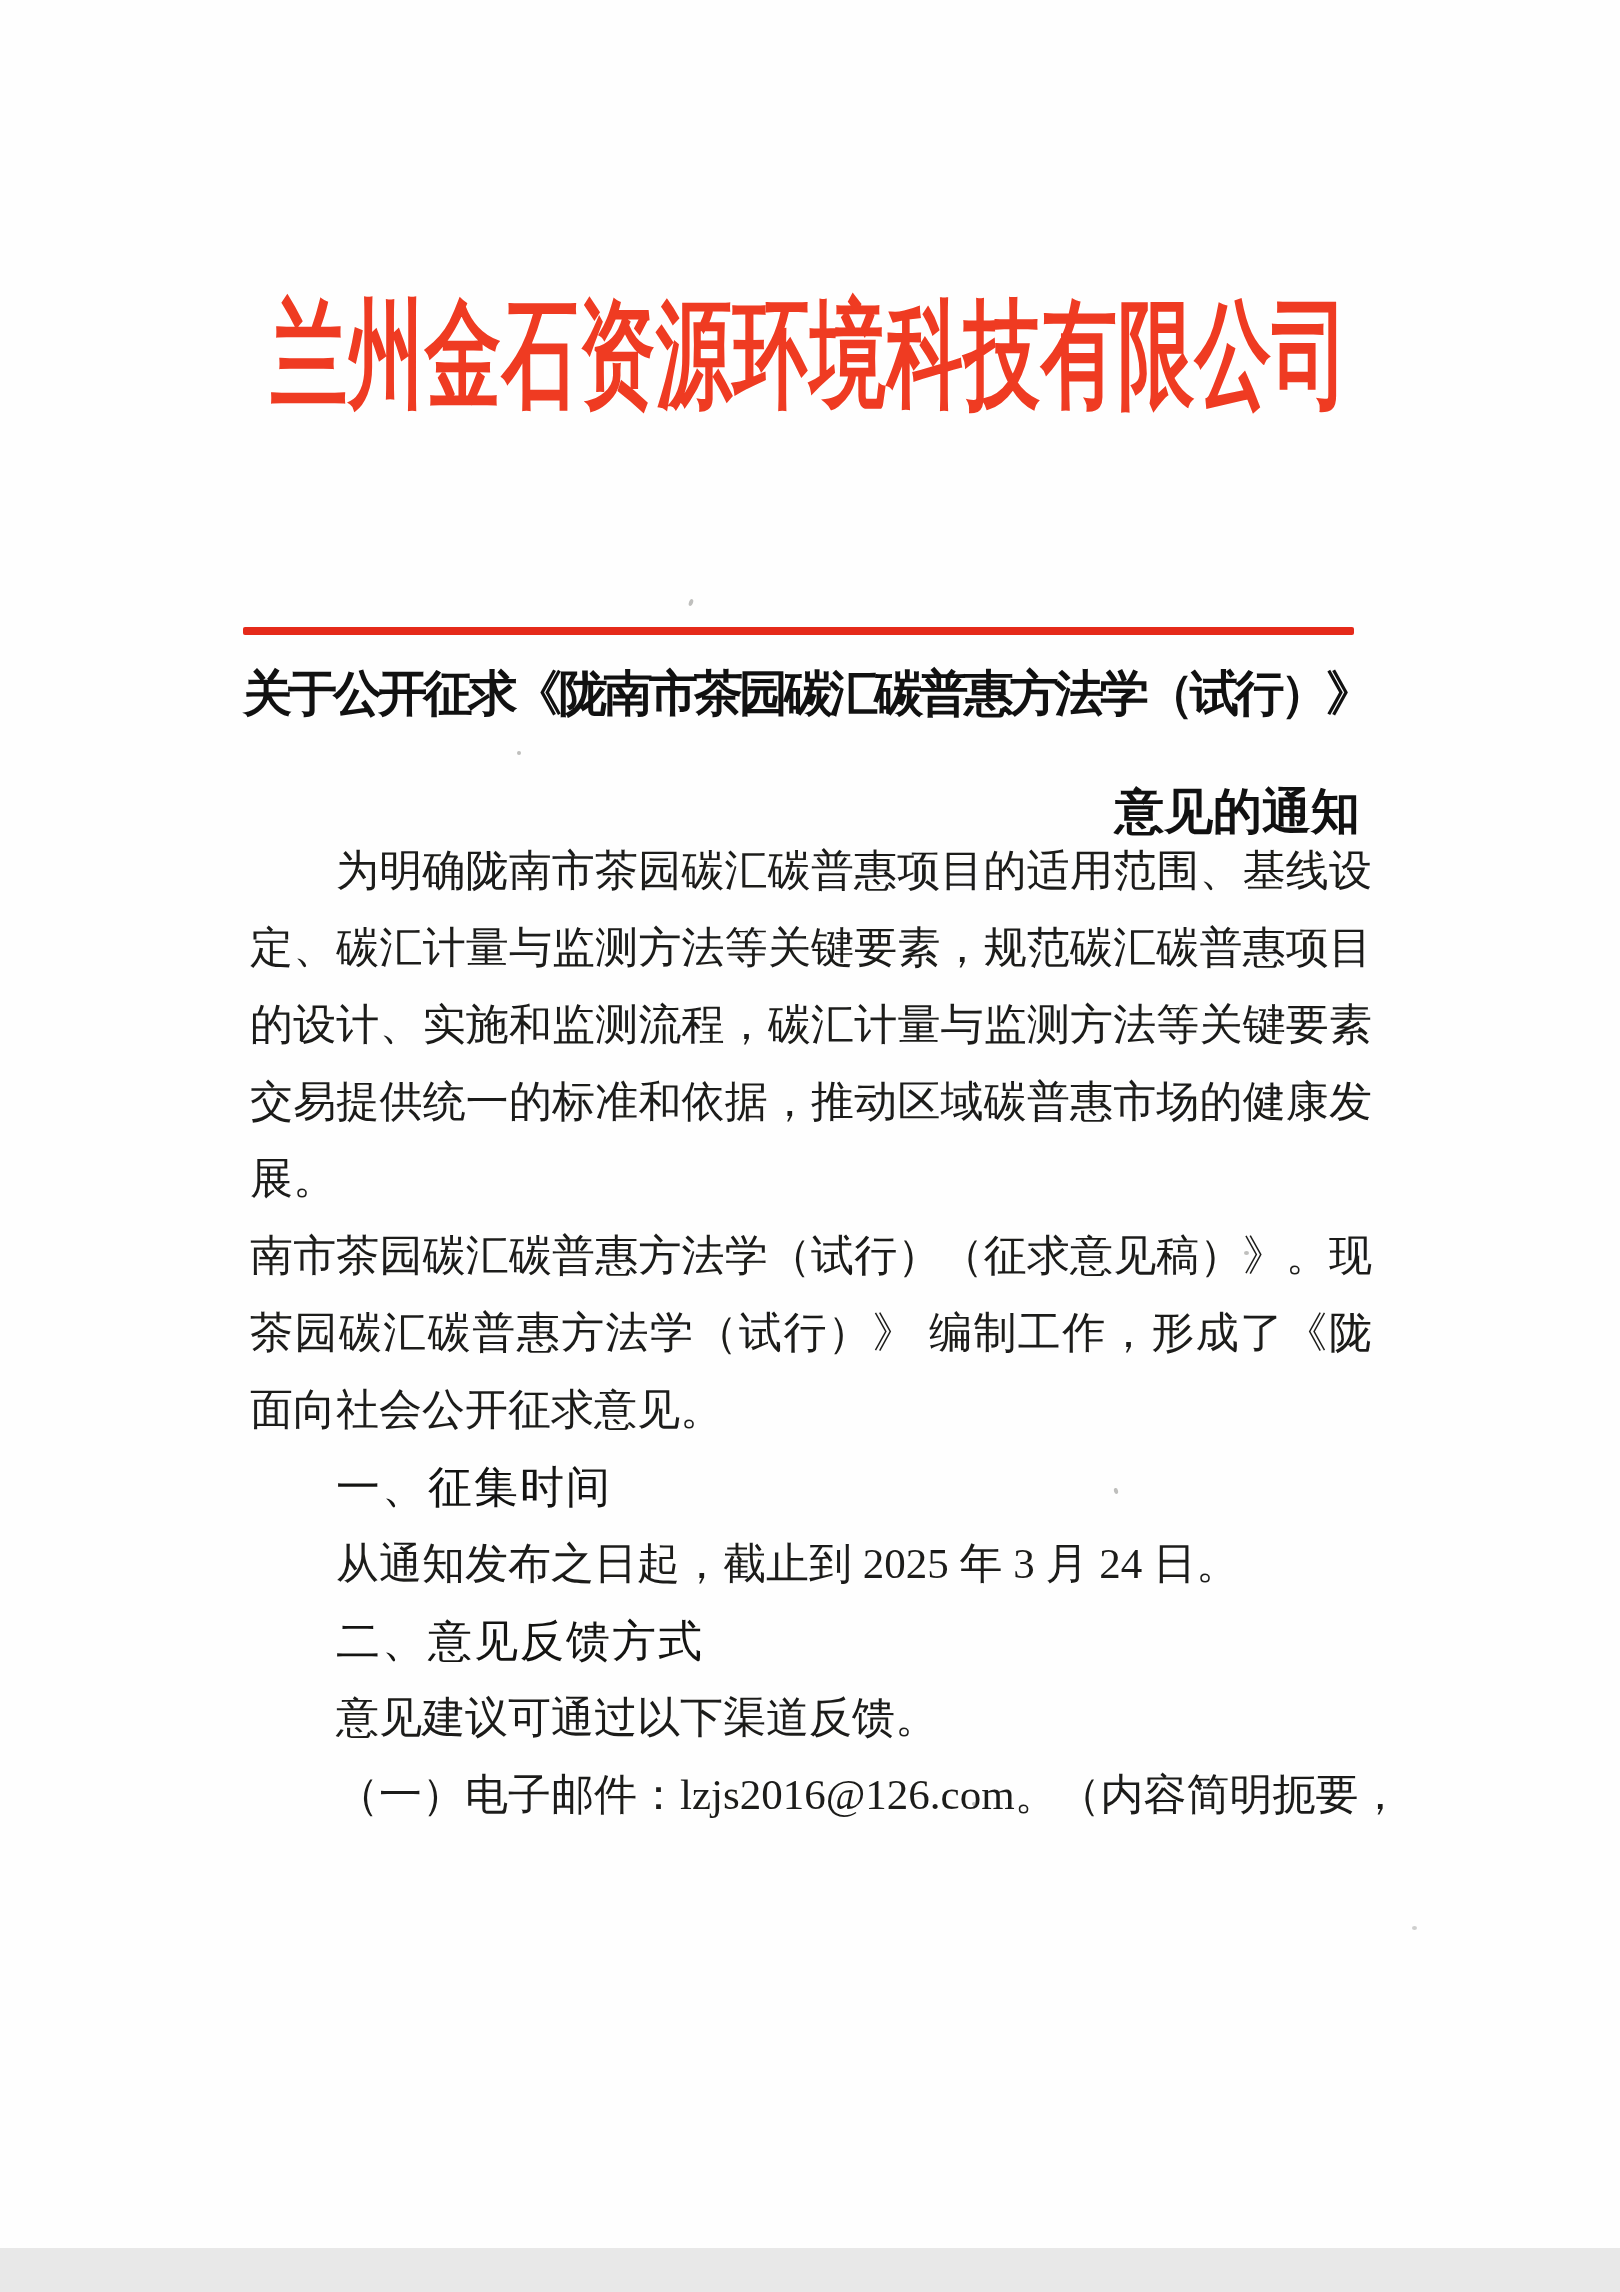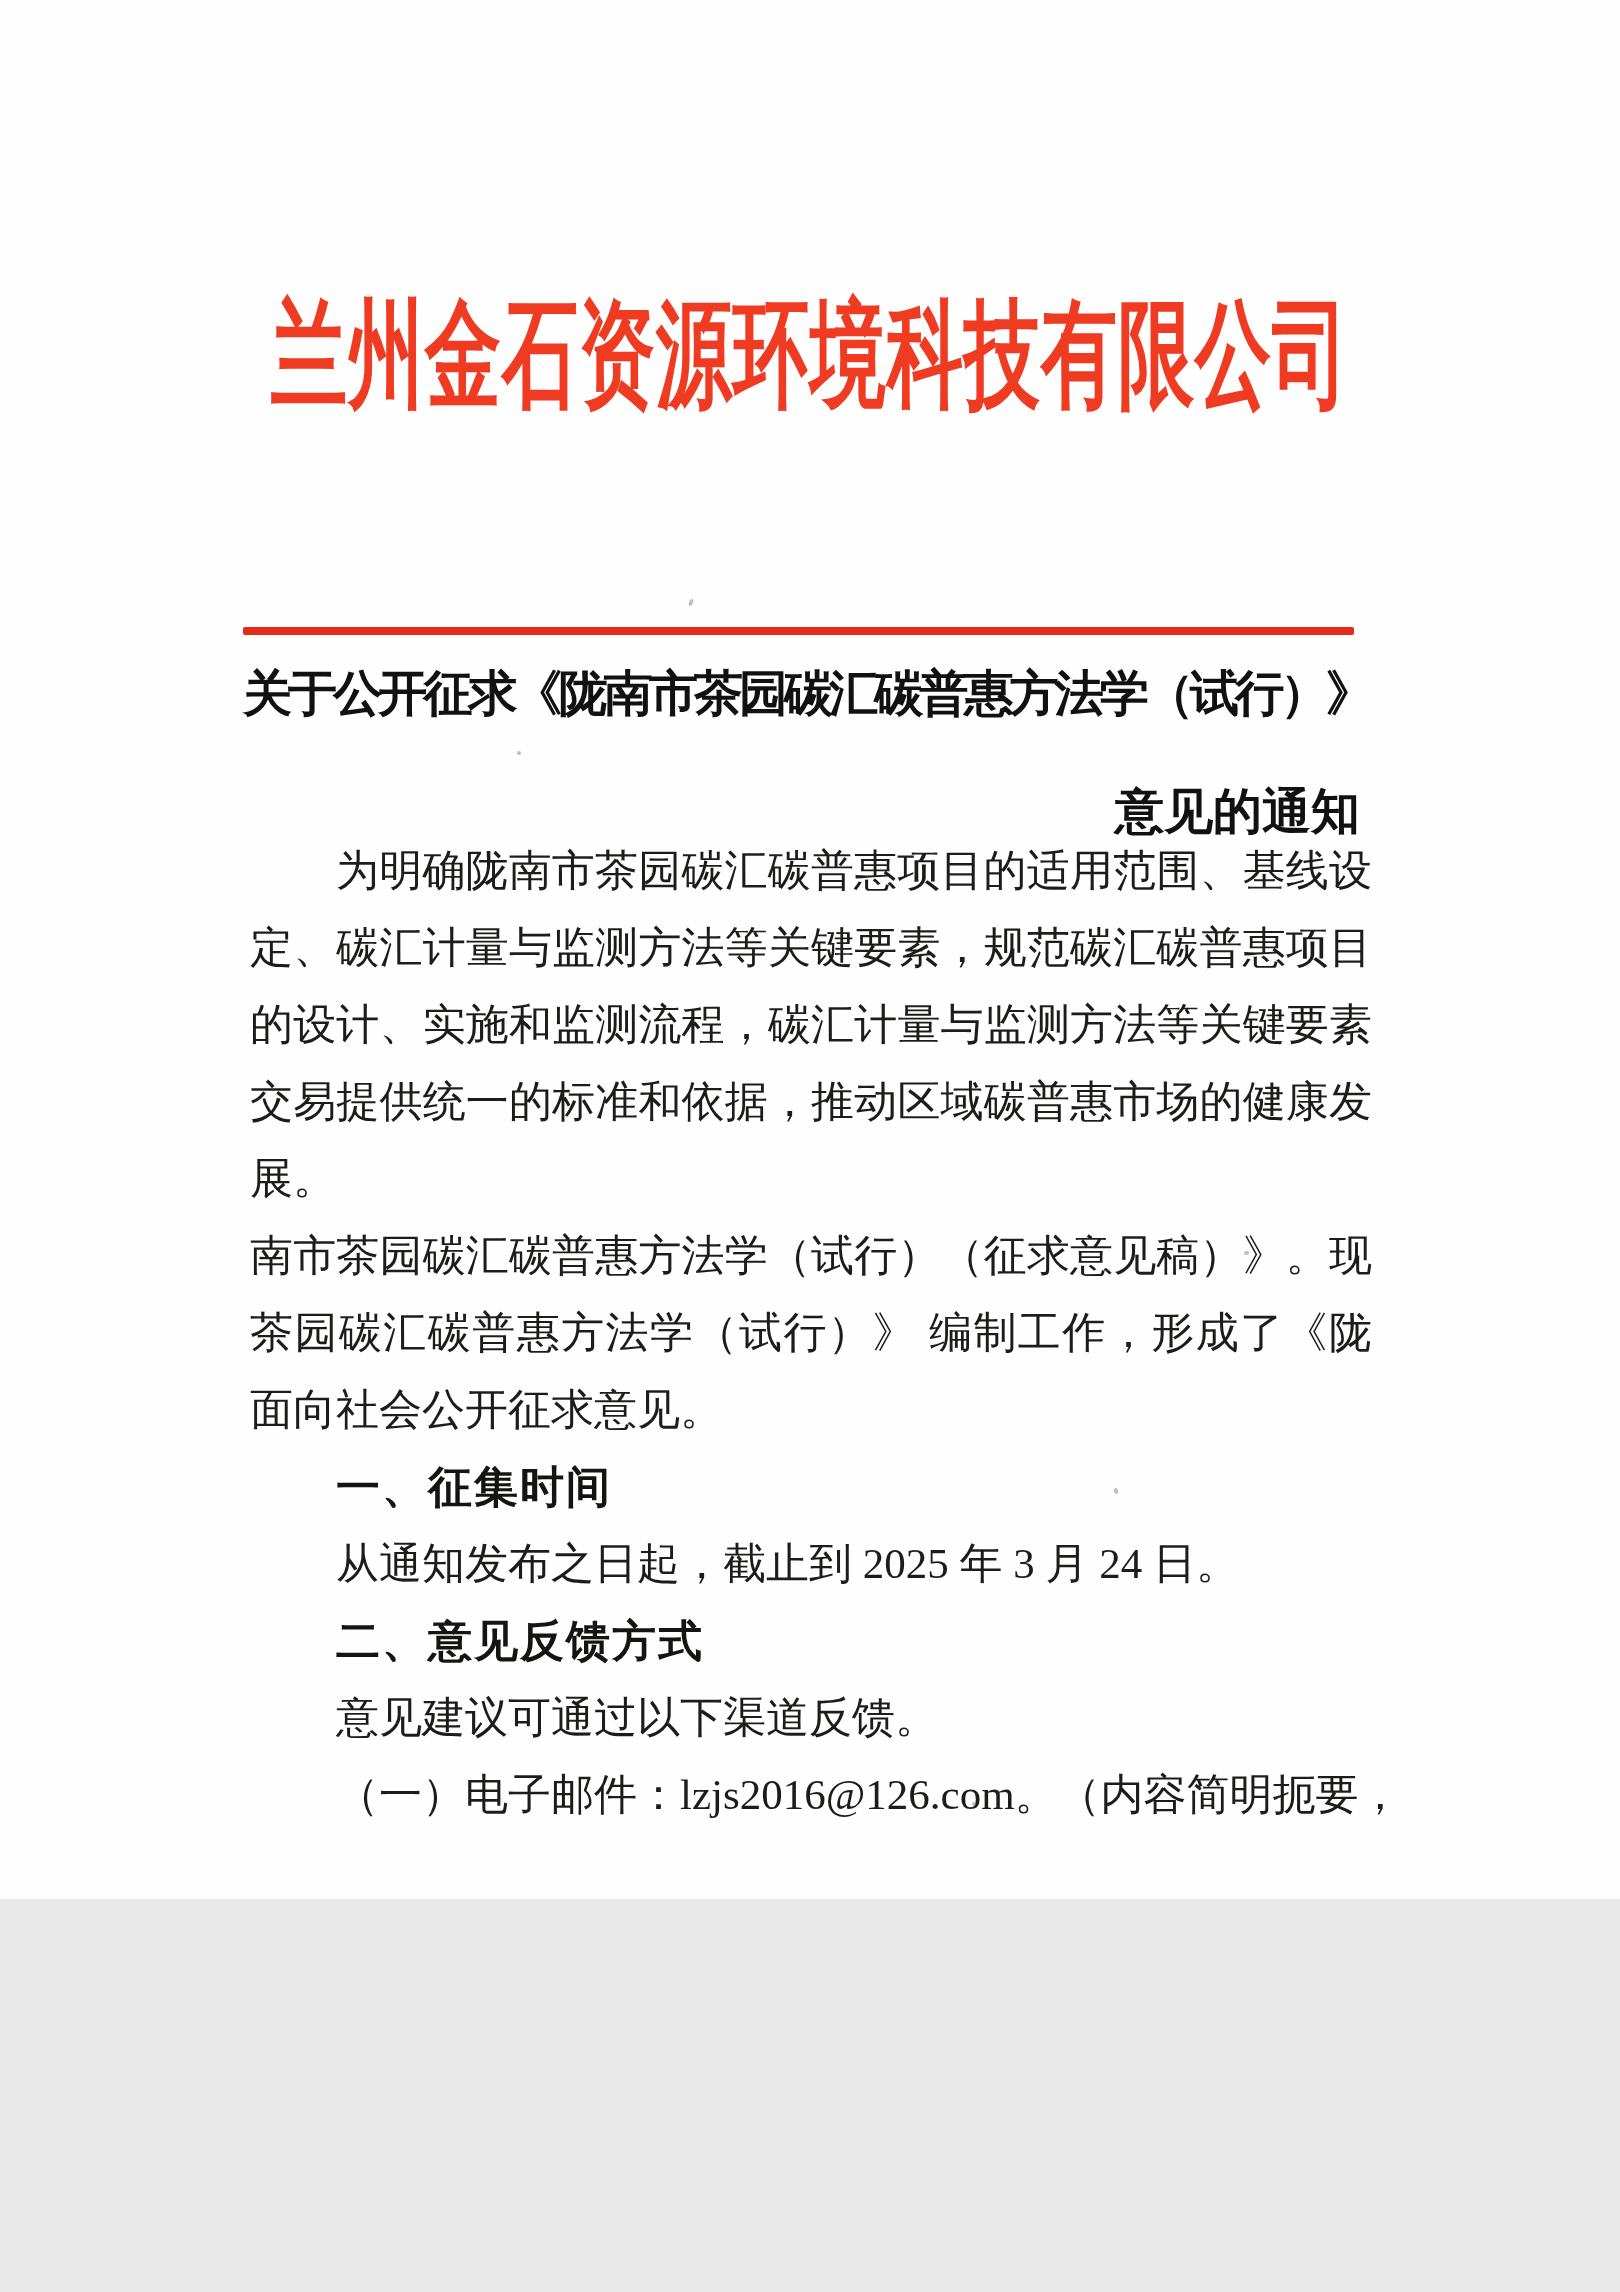--- a/index.html
+++ b/index.html
@@ -4,21 +4,21 @@
 <style>
   :root{
     --red-head:#ef3b22;
     --red-rule:#e52a1a;
     --ink:#1c1c1a;
   }
   *{margin:0;padding:0;box-sizing:border-box;}
   html,body{background:#e8e8e8;}
   .page{
     position:relative;
-    width:1620px;height:1899px;
+    width:1620px;height:2248px;
     background:#fefefe;
     overflow:hidden;
     font-family:"Liberation Serif", serif;
     color:var(--ink);
   }
   
   .letterhead{
     position:absolute;
     top:287px;left:0;width:100%;height:137px;
     line-height:137px;
@@ -66,21 +66,21 @@
     color:var(--ink);
   }
   .line.indent{text-indent:86px;}
   .line.fill{
     white-space:normal;
     text-align:justify;
     text-align-last:justify;
   }
   .line.hei{
     font-family:"Liberation Sans", sans-serif;
-    font-weight:700;
+    font-weight:400;
     font-size:44px;
     letter-spacing:2px;
     color:#141412;
   }
   
   .speck{
     position:absolute;
     background:#8a8a86;
     border-radius:50%;
     opacity:.55;

